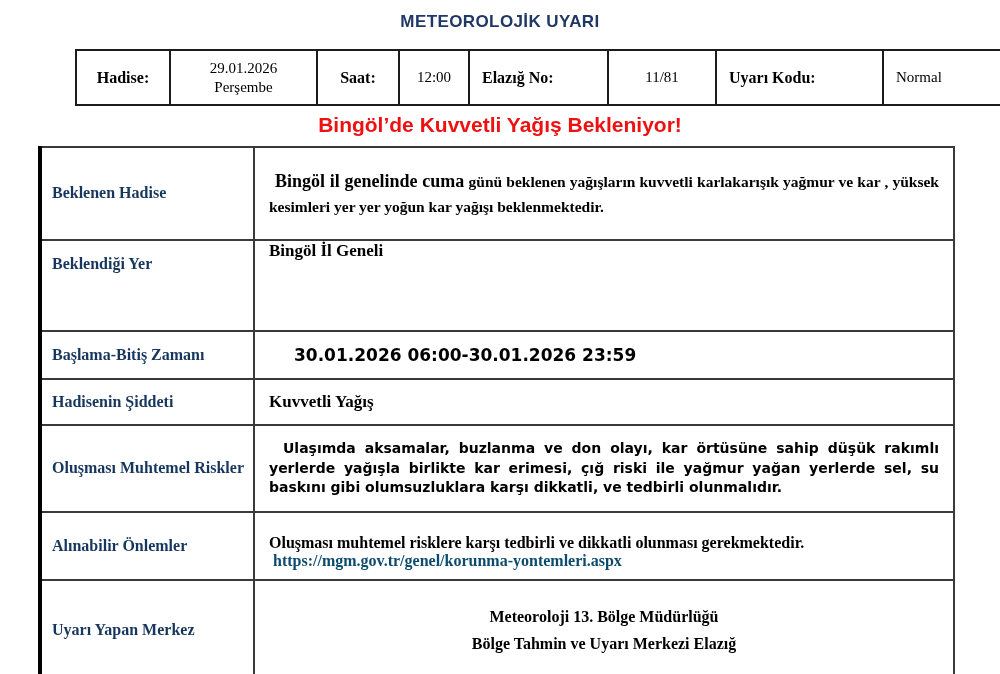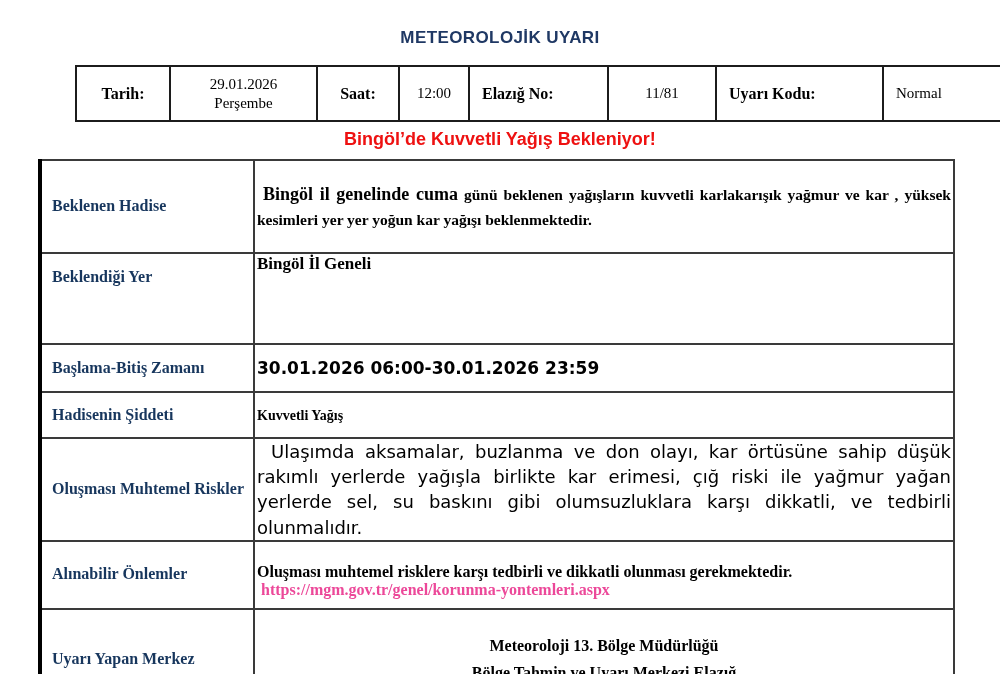--- a/index.html
+++ b/index.html
@@ -1,96 +1,96 @@
 <!DOCTYPE html>
 <html><head>
 <meta charset="utf-8">
 <style>
   html,body { margin:0; padding:0; background:#ffffff; }
   .page {
     width:1000px; height:674px; background:#ffffff; position:relative;
     font-family:"Liberation Serif", serif; color:#000; overflow:hidden;
   }
   .doc-title {
-    padding-top:28px; text-align:center;
+    padding-top:12px; text-align:center;
     font-family:"Liberation Sans", sans-serif; font-weight:bold;
     font-size:17px; letter-spacing:0.4px; color:#1f3864;
   }
   
   table.header-table {
     border-collapse:collapse; table-layout:fixed;
     margin:17px 0 0 75px; width:876px;
   }
   table.header-table td {
     border:2px solid #1c1c1c; height:51px; vertical-align:middle;
     font-size:15px; text-align:center; overflow:hidden;
   }
   table.header-table td.hlabel { font-weight:bold; font-size:16px; }
   table.header-table td.left-pad { text-align:left; padding-left:12px; }
   .two-line div { line-height:1.25; }
   
   .alert-headline {
     margin-top:7px; text-align:center;
     font-family:"Liberation Sans", sans-serif; font-weight:bold;
-    font-size:18px; color:#ee1111;
+    font-size:21px; color:#ee1111;
   }
   
   table.main-table {
     border-collapse:collapse; table-layout:fixed;
     margin:9px 0 0 38px; width:917px;
     border-left:4px solid #000;
   }
   table.main-table td {
     border:2px solid #3a3a3a; vertical-align:middle; overflow:hidden;
   }
   table.main-table td.rlabel {
     width:197px; padding-left:10px; padding-right:4px;
     color:#17365d; font-weight:bold; font-size:16px; line-height:1.3;
   }
-  table.main-table td.rvalue { padding:0 2px; }
+  table.main-table td.rvalue { padding:0 14px; }
   tr.row-event   td { height:89px; }
   tr.row-place   td { height:75px; vertical-align:top; padding-top:13px; }
   tr.row-time    td { height:44px; }
   tr.row-sev     td { height:42px; }
   tr.row-risk    td { height:83px; }
   tr.row-prec    td { height:64px; }
   tr.row-center  td { height:97px; }
   .event-text {
     font-weight:bold; text-align:justify; line-height:1.55;
     font-size:15.5px; text-indent:6px;
   }
   .event-lead { font-size:18px; }
   .place-value { font-weight:bold; font-size:17px; }
   .time-value {
-    font-family:"DejaVu Sans", sans-serif; font-weight:bold; font-size:17px;
+    font-family:"DejaVu Sans", sans-serif; font-weight:bold; font-size:17px;margin-left:25px;
   }
-  .sev-value { font-weight:bold; font-size:14px; }
+  .sev-value { font-weight:bold; font-size:17px; }
   .risk-text {
-    font-family:"DejaVu Sans", sans-serif; font-weight:normal;
-    font-size:18px; line-height:1.4; text-align:justify; text-indent:14px;
+    font-family:"DejaVu Sans", sans-serif; font-weight:bold;
+    font-size:14px; line-height:1.4; text-align:justify; text-indent:14px;
   }
   .prec-line1 { font-weight:bold; font-size:16px; margin-top:12px; }
   .prec-link  {
     font-weight:bold; font-size:16px; margin-left:4px;
-    color:#ec4899; text-decoration:none; display:inline-block;
+    color:#0c4a6e; text-decoration:none; display:inline-block;
   }
   .center-lines { text-align:center; font-weight:bold; font-size:16px; }
   .center-lines div { margin:9px 0; }
 </style>
 </head>
 <body>
 
 <div class="page">
 
   <div class="doc-title">METEOROLOJİK UYARI</div>
 
   <table class="header-table">
     <tbody>
         <tr>
-      <td class="hlabel" style="width:90px">Tarih:</td>
+      <td class="hlabel" style="width:90px">Hadise:</td>
       <td class="two-line" style="width:143px">
         <div>29.01.2026</div>
         <div>Perşembe</div>
       </td>
       <td class="hlabel" style="width:78px">Saat:</td>
       <td style="width:66px">12:00</td>
       <td class="hlabel left-pad" style="width:124px">Elazığ No:</td>
       <td style="width:104px">11/81</td>
       <td class="hlabel left-pad" style="width:152px">Uyarı Kodu:</td>
       <td class="left-pad" style="width:111px">Normal</td>

